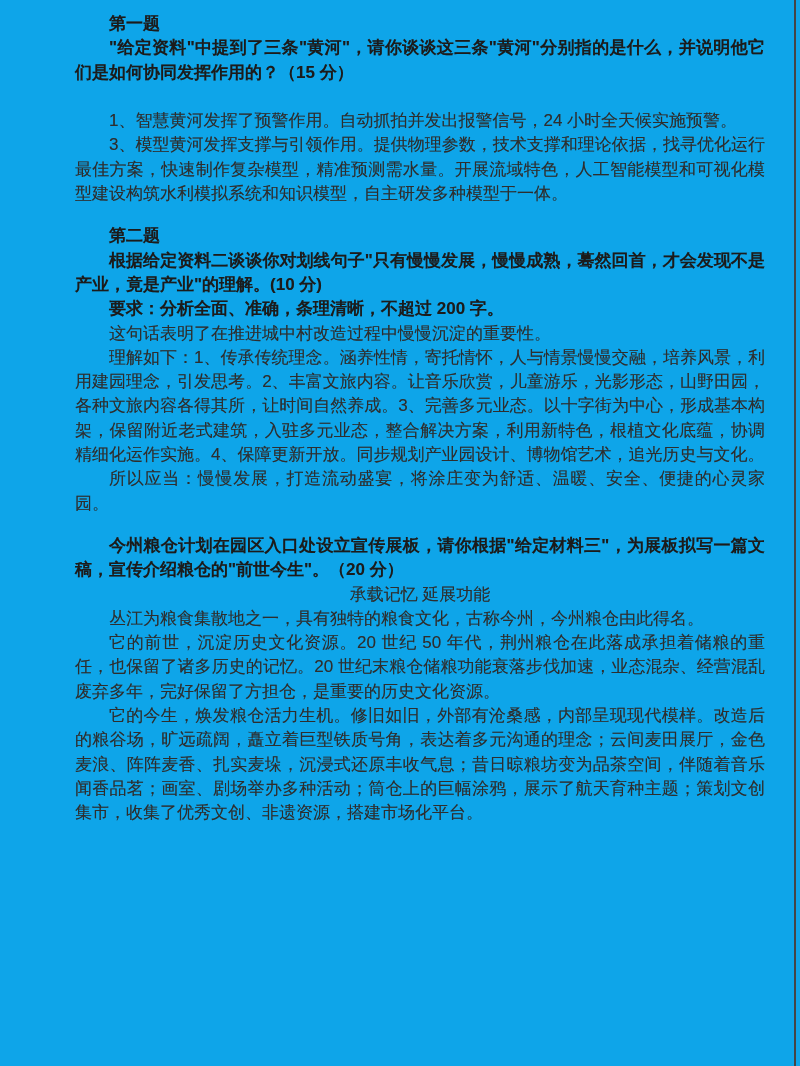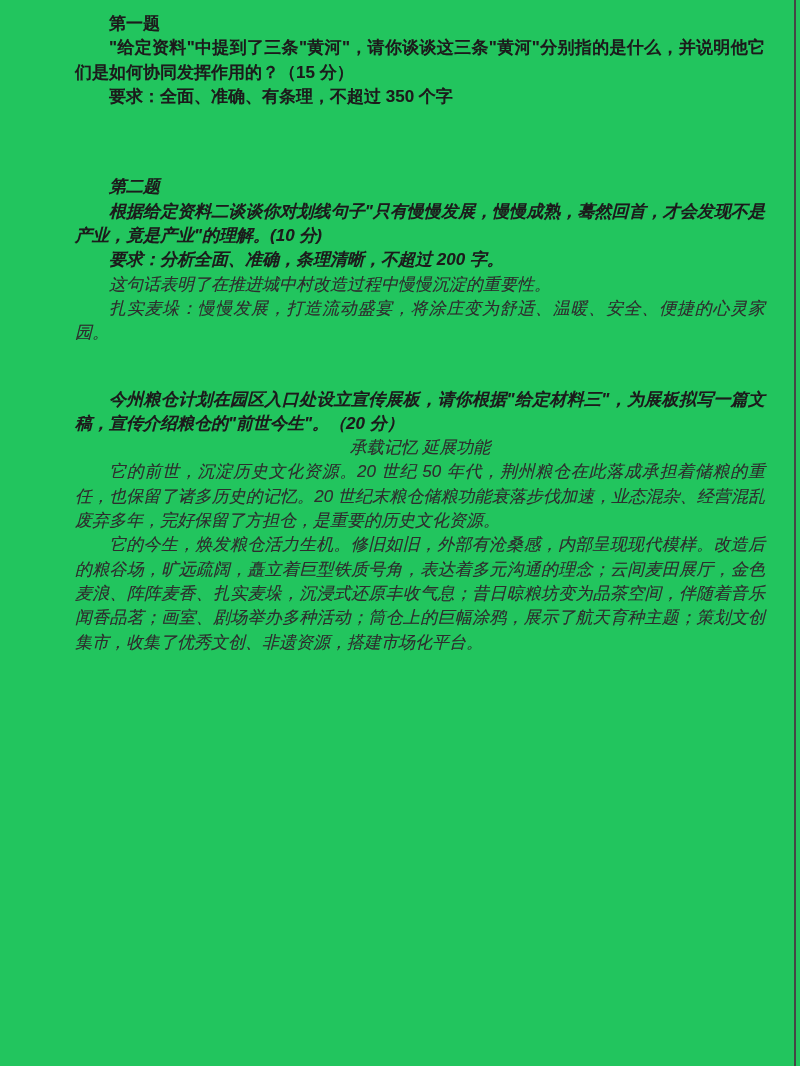--- a/index.html
+++ b/index.html
@@ -4,37 +4,37 @@
 <style>
   html, body {
     margin: 0;
     padding: 0;
     background: #ffffff;
   }
   .page {
     position: relative;
     width: 800px;
     height: 1066px;
-    background: #22c55e;
+    background: #0ea5e9;
     overflow: hidden;
     font-family: "Liberation Sans", "DejaVu Sans", sans-serif;
     color: #2e2e2e;
     text-shadow: 0 0 0.6px rgba(50,50,50,0.45);
   }
   .content {
     position: absolute;
     left: 75px;
     top: 12px;
     width: 690px;
     font-size: 17px;
     line-height: 24.3px;
     text-align: justify;
   }
   .section { margin: 0; }
-  .section + .section { margin-top: 42px; font-style: italic; }
+  .section + .section { margin-top: 18px; }
   .content p {
     margin: 0;
     text-indent: 2em;
   }
   .bold {
     font-weight: bold;
     color: #1b1b1b;
   }
   .section-title {
     font-weight: bold;
@@ -57,34 +57,37 @@
 </style>
 </head>
 <body>
 
 <div class="page">
   <div class="content">
 
     <div class="section">
       <div class="section-title">第一题</div>
       <p class="bold">"给定资料"中提到了三条"黄河"，请你谈谈这三条"黄河"分别指的是什么，并说明他它们是如何协同发挥作用的？（15 分）</p>
-      <p class="bold">要求：全面、准确、有条理，不超过 350 个字</p>
       <div class="blank-line"></div>
+      <p>1、智慧黄河发挥了预警作用。自动抓拍并发出报警信号，24 小时全天候实施预警。</p>
+      <p>3、模型黄河发挥支撑与引领作用。提供物理参数，技术支撑和理论依据，找寻优化运行最佳方案，快速制作复杂模型，精准预测需水量。开展流域特色，人工智能模型和可视化模型建设构筑水利模拟系统和知识模型，自主研发多种模型于一体。</p>
     </div>
 
     <div class="section">
       <div class="section-title">第二题</div>
       <p class="bold">根据给定资料二谈谈你对划线句子"只有慢慢发展，慢慢成熟，蓦然回首，才会发现不是产业，竟是产业"的理解。(10 分)</p>
       <p class="bold">要求：分析全面、准确，条理清晰，不超过 200 字。</p>
       <p>这句话表明了在推进城中村改造过程中慢慢沉淀的重要性。</p>
-      <p>扎实麦垛：慢慢发展，打造流动盛宴，将涂庄变为舒适、温暖、安全、便捷的心灵家园。</p>
+      <p>理解如下：1、传承传统理念。涵养性情，寄托情怀，人与情景慢慢交融，培养风景，利用建园理念，引发思考。2、丰富文旅内容。让音乐欣赏，儿童游乐，光影形态，山野田园，各种文旅内容各得其所，让时间自然养成。3、完善多元业态。以十字街为中心，形成基本构架，保留附近老式建筑，入驻多元业态，整合解决方案，利用新特色，根植文化底蕴，协调精细化运作实施。4、保障更新开放。同步规划产业园设计、博物馆艺术，追光历史与文化。</p>
+      <p>所以应当：慢慢发展，打造流动盛宴，将涂庄变为舒适、温暖、安全、便捷的心灵家园。</p>
     </div>
 
     <div class="section">
       <p class="bold">今州粮仓计划在园区入口处设立宣传展板，请你根据"给定材料三"，为展板拟写一篇文稿，宣传介绍粮仓的"前世今生"。（20 分）</p>
       <p class="essay-title">承载记忆 延展功能</p>
+      <p>丛江为粮食集散地之一，具有独特的粮食文化，古称今州，今州粮仓由此得名。</p>
       <p>它的前世，沉淀历史文化资源。20 世纪 50 年代，荆州粮仓在此落成承担着储粮的重任，也保留了诸多历史的记忆。20 世纪末粮仓储粮功能衰落步伐加速，业态混杂、经营混乱废弃多年，完好保留了方担仓，是重要的历史文化资源。</p>
       <p>它的今生，焕发粮仓活力生机。修旧如旧，外部有沧桑感，内部呈现现代模样。改造后的粮谷场，旷远疏阔，矗立着巨型铁质号角，表达着多元沟通的理念；云间麦田展厅，金色麦浪、阵阵麦香、扎实麦垛，沉浸式还原丰收气息；昔日晾粮坊变为品茶空间，伴随着音乐闻香品茗；画室、剧场举办多种活动；筒仓上的巨幅涂鸦，展示了航天育种主题；策划文创集市，收集了优秀文创、非遗资源，搭建市场化平台。</p>
     </div>
 
   </div>
   <div class="edge-line"></div>
 </div>
 
 </body></html>

